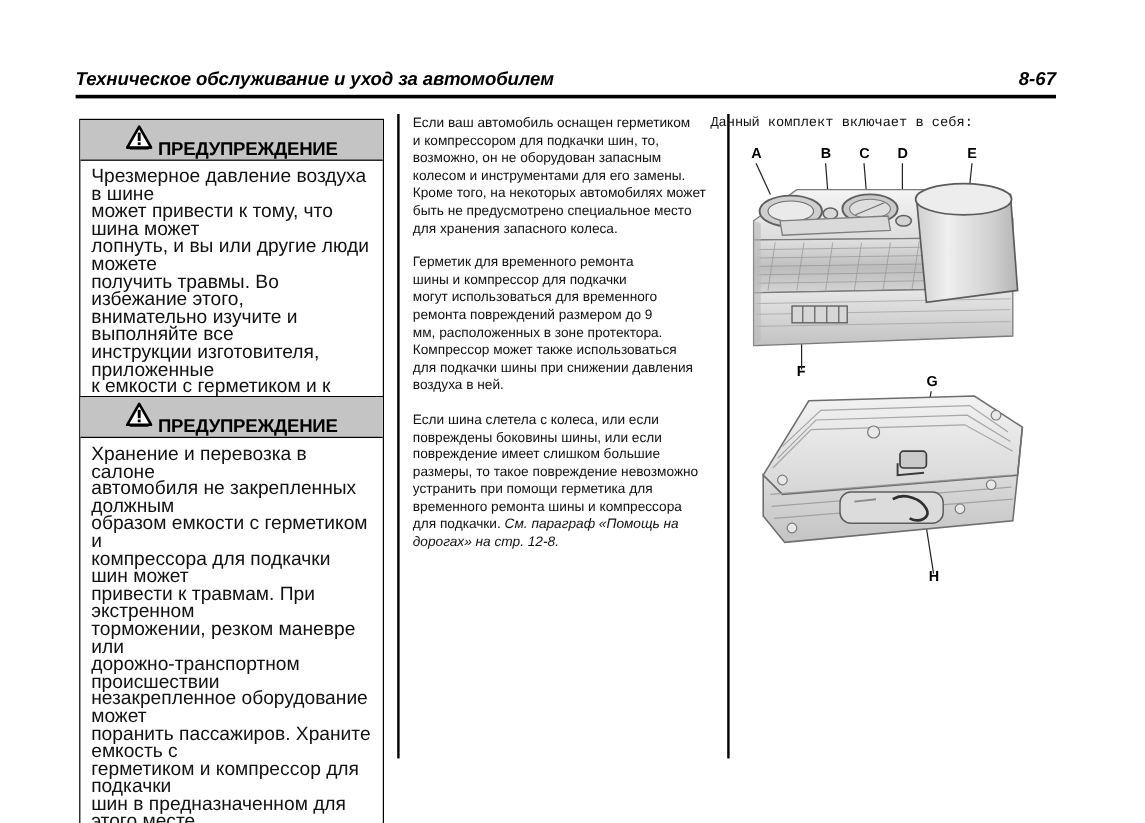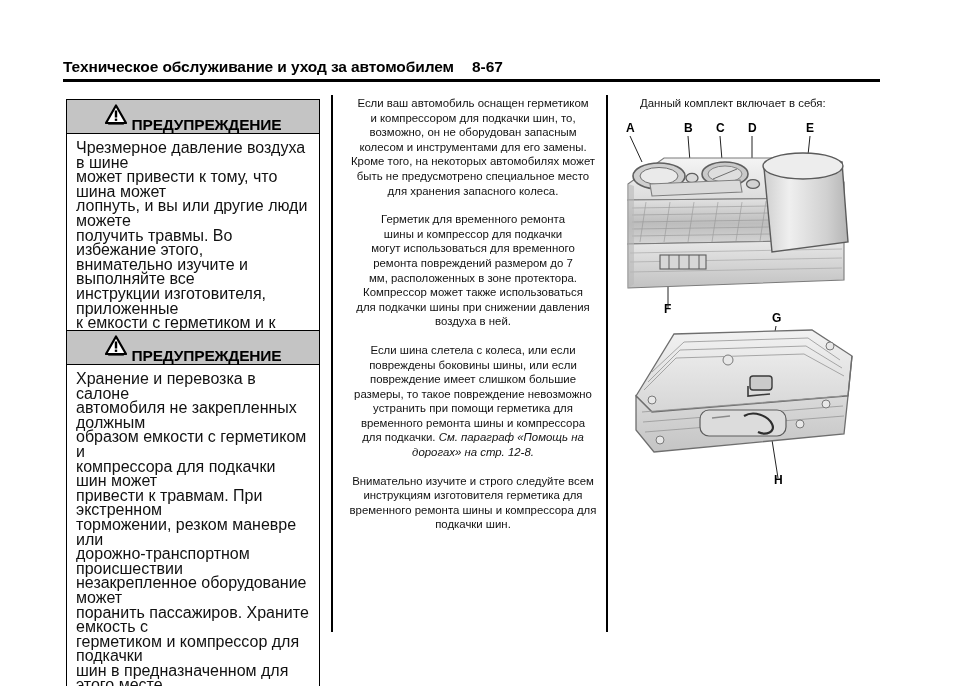--- a/index.html
+++ b/index.html
@@ -20,23 +20,24 @@
   #page-header {
     position: absolute;
     left: 63px;
     top: 58px;
     width: 817px;
     height: 26px;
   }
   #page-header .header-row {
     display: flex;
     align-items: baseline;
-    justify-content: flex-start;
+    justify-content: space-between;
     gap: 18px;
     padding-bottom: 3px;
+    font-style: italic;
   }
   #page-header .header-title {
     font-size: 15.5px;
     font-weight: bold;
     letter-spacing: -0.1px;
     white-space: nowrap;
   }
   #page-header .header-page {
     font-size: 15.5px;
     font-weight: bold;
@@ -101,26 +102,26 @@
   .text-col {
     position: absolute;
     font-size: 11.4px;
     line-height: 14.6px;
     color: #111;
   }
   #middle-column {
     left: 344px;
     top: 96px;
     width: 258px;
-    text-align: center;
   }
   #right-column {
-    left: 640px;
+    left: 592px;
     top: 96px;
     width: 268px;
+    font-family: Liberation Mono, monospace;
   }
   .para {
     white-space: pre-line;
     margin: 0 0 14px 0;
   }
   .para:last-child { margin-bottom: 0; }
   .xref {
     font-style: italic;
   }
 
@@ -206,37 +207,33 @@
   <p class="para">Если ваш автомобиль оснащен герметиком
 и компрессором для подкачки шин, то,
 возможно, он не оборудован запасным
 колесом и инструментами для его замены.
 Кроме того, на некоторых автомобилях может
 быть не предусмотрено специальное место
 для хранения запасного колеса.</p>
   <p class="para">Герметик для временного ремонта
 шины и компрессор для подкачки
 могут использоваться для временного
-ремонта повреждений размером до 7
+ремонта повреждений размером до 9
 мм, расположенных в зоне протектора.
 Компрессор может также использоваться
 для подкачки шины при снижении давления
 воздуха в ней.</p>
   <p class="para"><span>Если шина слетела с колеса, или если
 повреждены боковины шины, или если
 повреждение имеет слишком большие
 размеры, то такое повреждение невозможно
 устранить при помощи герметика для
 временного ремонта шины и компрессора
 для подкачки. </span><span class="xref">См. параграф «Помощь на
 дорогах» на стр. 12-8.</span></p>
-  <p class="para">Внимательно изучите и строго следуйте всем
-инструкциям изготовителя герметика для
-временного ремонта шины и компрессора для
-подкачки шин.</p>
 </div>
 
 <div class="text-col" id="right-column">
   <p class="para">Данный комплект включает в себя:</p>
 </div>
 
 <div class="figure" id="figure-compressor-top">
   <svg width="276" height="205" viewBox="0 0 276 205">
     <defs>
       <linearGradient id="bodyTop" x1="0" y1="0" x2="0" y2="1">

